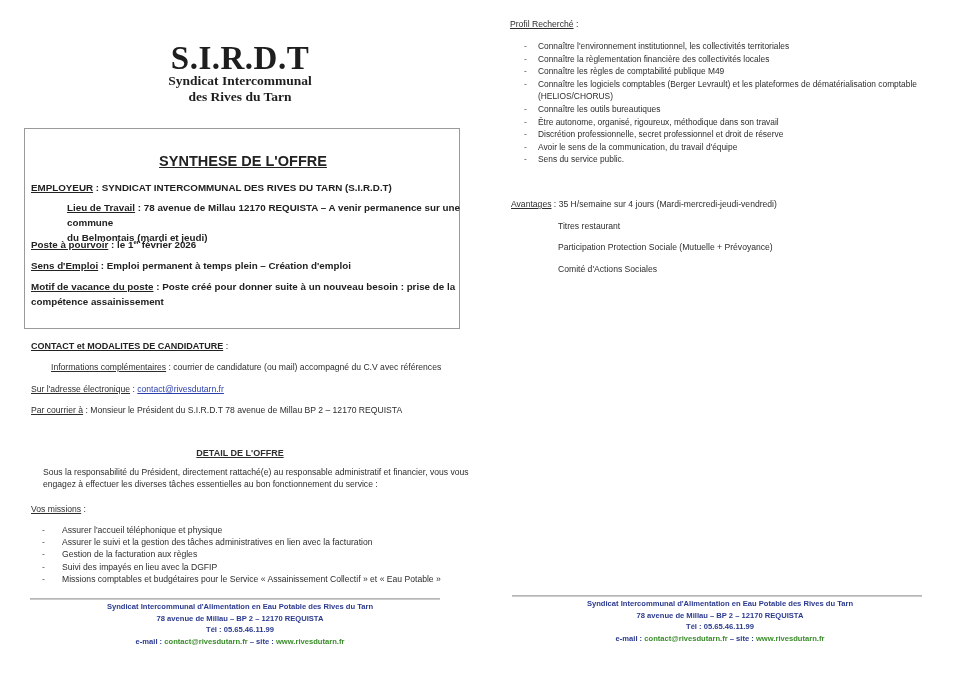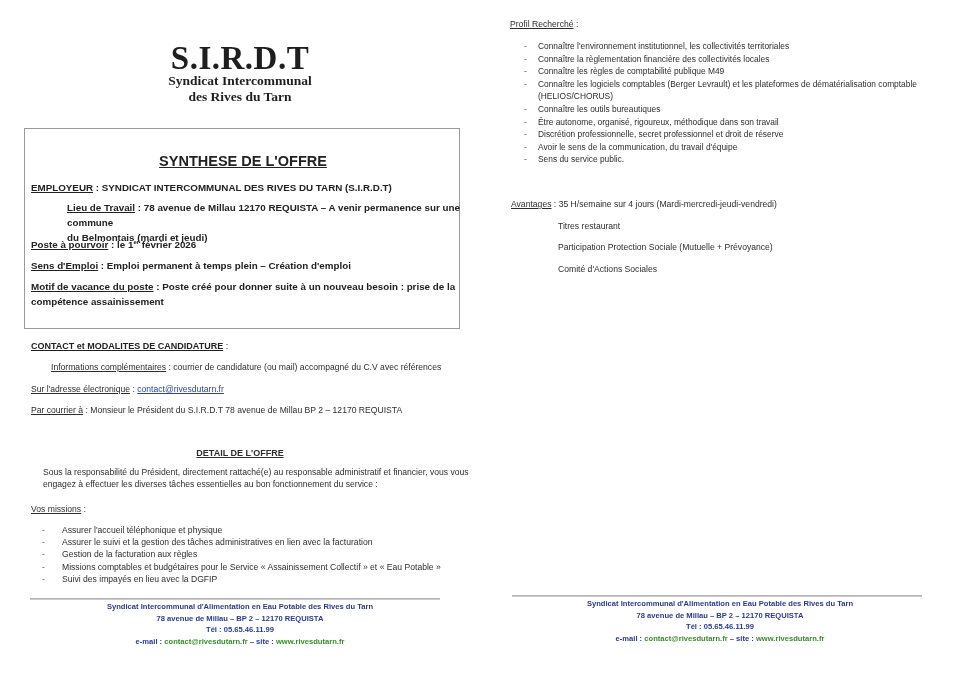--- a/index.html
+++ b/index.html
@@ -111,22 +111,22 @@
   </div>
 
   <div class="txt" style="left:31px; top:503px;">
     <span class="u">Vos missions</span><span> :</span>
   </div>
 
   <ul class="missions">
     <li>Assurer l'accueil téléphonique et physique</li>
     <li>Assurer le suivi et la gestion des tâches administratives en lien avec la facturation</li>
     <li>Gestion de la facturation aux règles</li>
+    <li>Suivi des impayés en lieu avec la DGFIP</li>
     <li>Missions comptables et budgétaires pour le Service « Assainissement Collectif » et « Eau Potable »</li>
-    <li>Suivi des impayés en lieu avec la DGFIP</li>
   </ul>
 
   <div class="footer-rule" style="left:30px; top:598px; width:410px;"></div>
   <div class="footer" style="left:0; width:480px; top:601px;">
     <div>Syndicat Intercommunal d'Alimentation en Eau Potable des Rives du Tarn</div>
     <div>78 avenue de Millau – BP 2 – 12170 REQUISTA</div>
     <div>Tél : 05.65.46.11.99</div>
     <div>
       <span>e-mail : </span><span class="green">contact@rivesdutarn.fr</span><span> – site : </span><span class="green">www.rivesdutarn.fr</span>
     </div>

